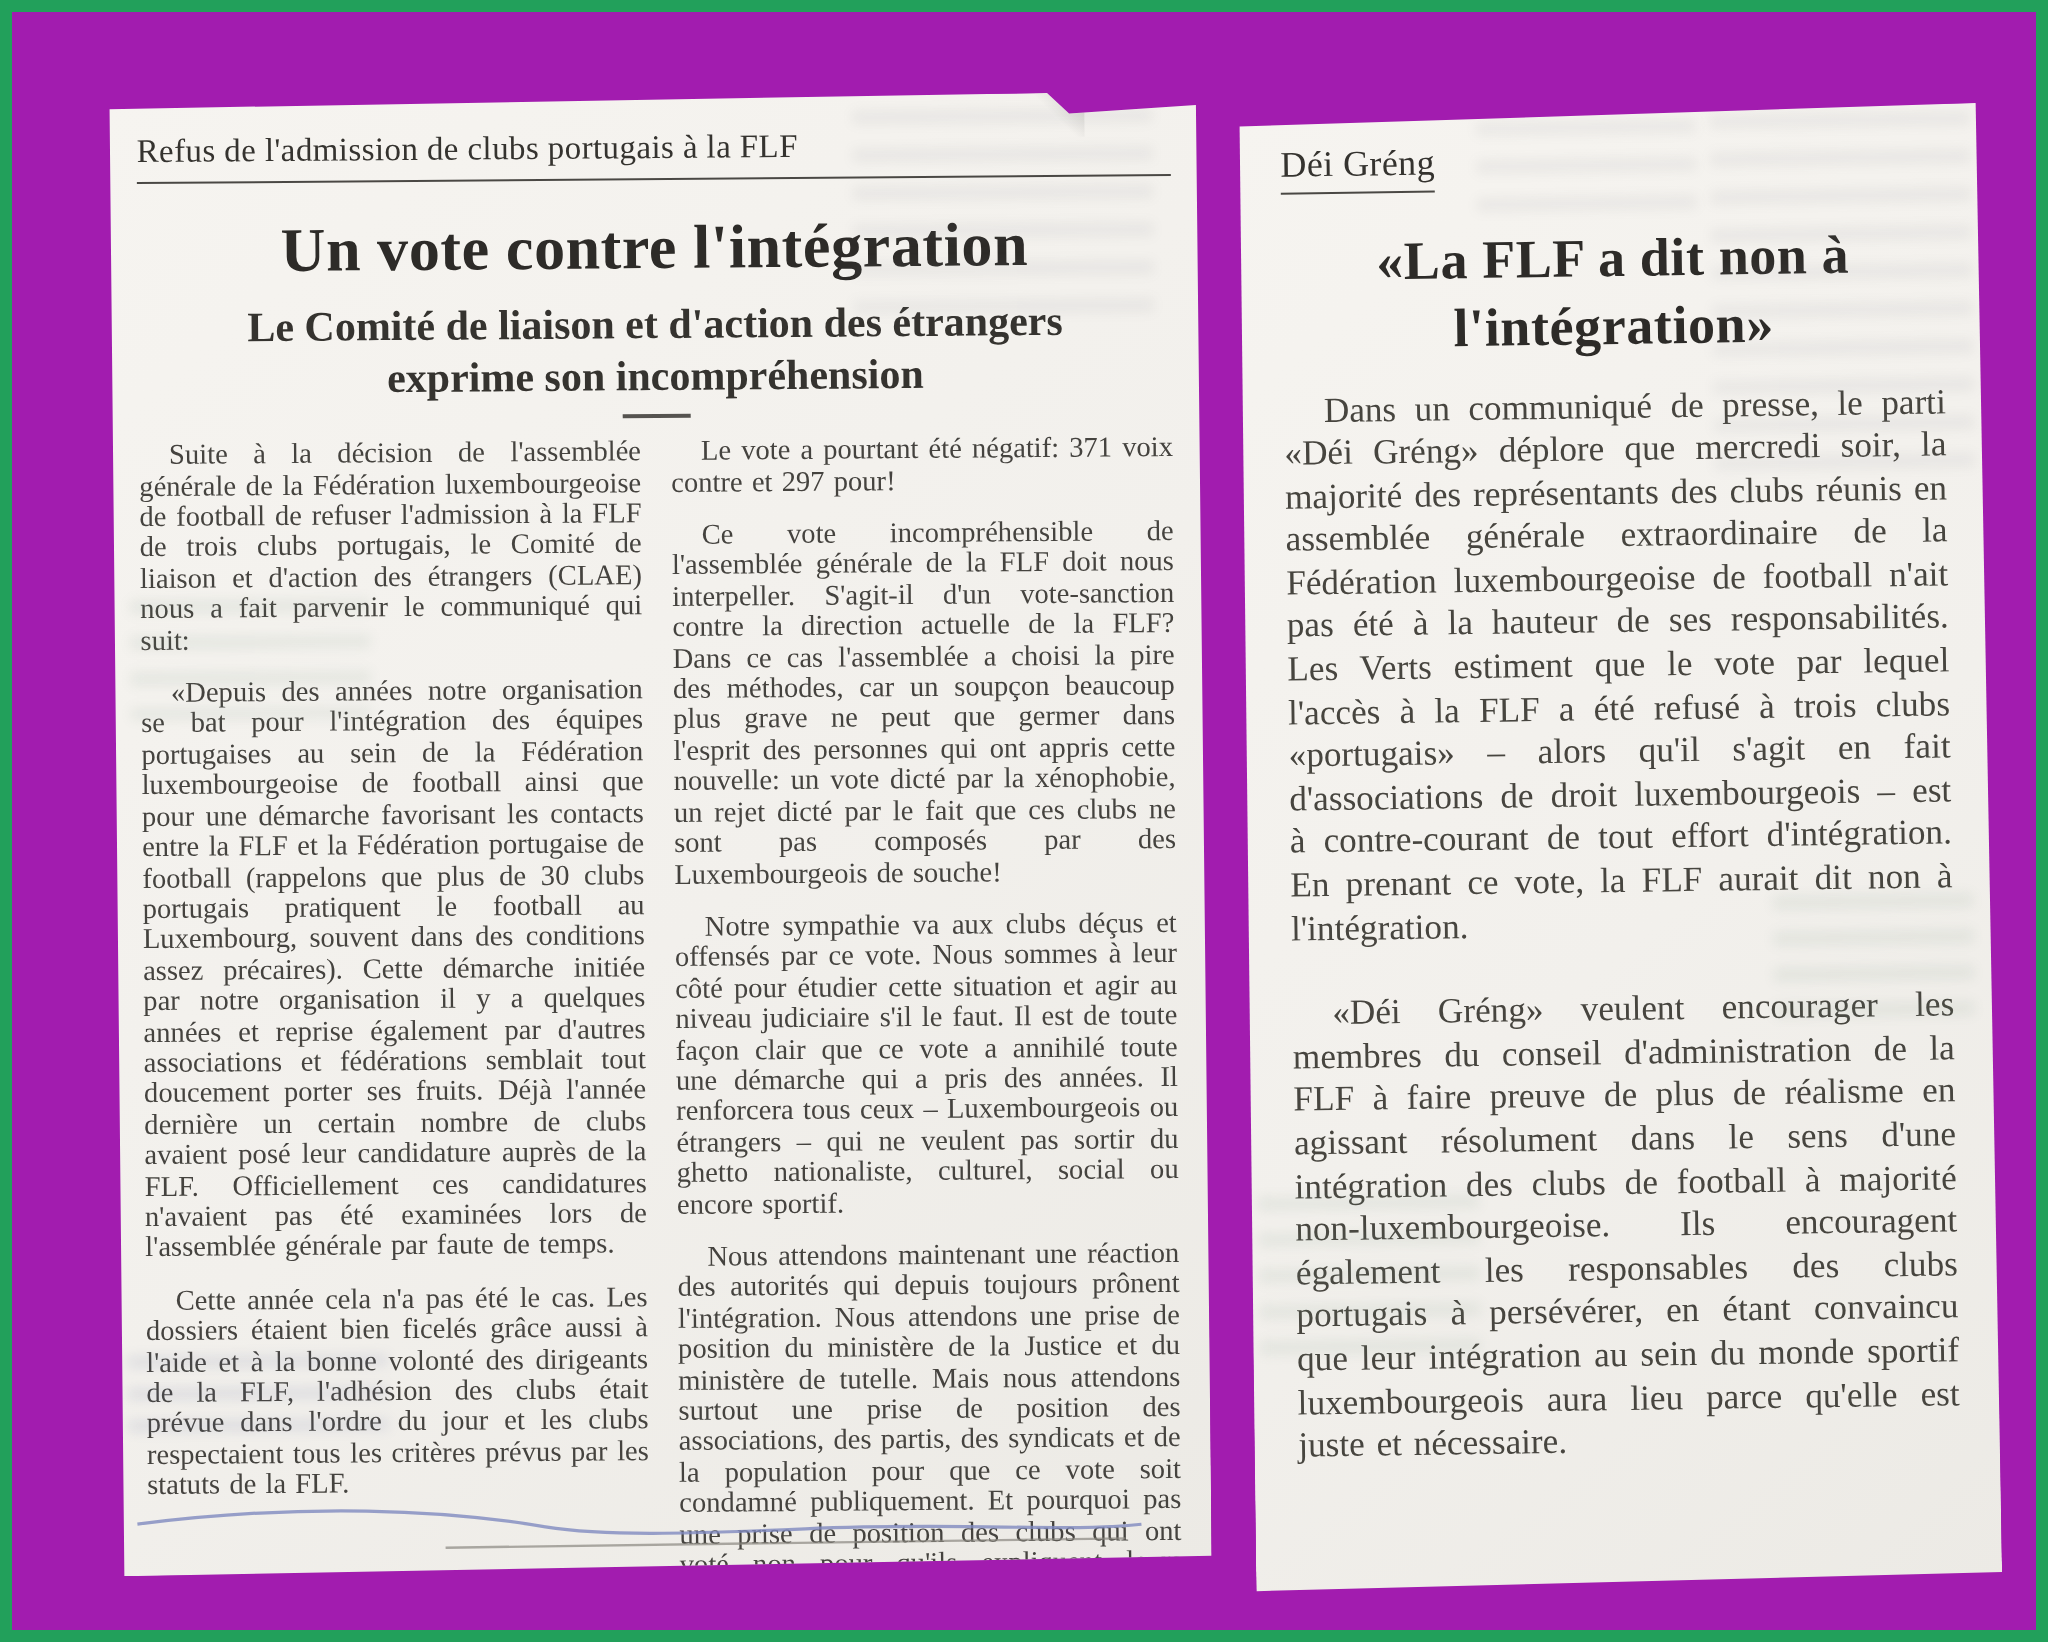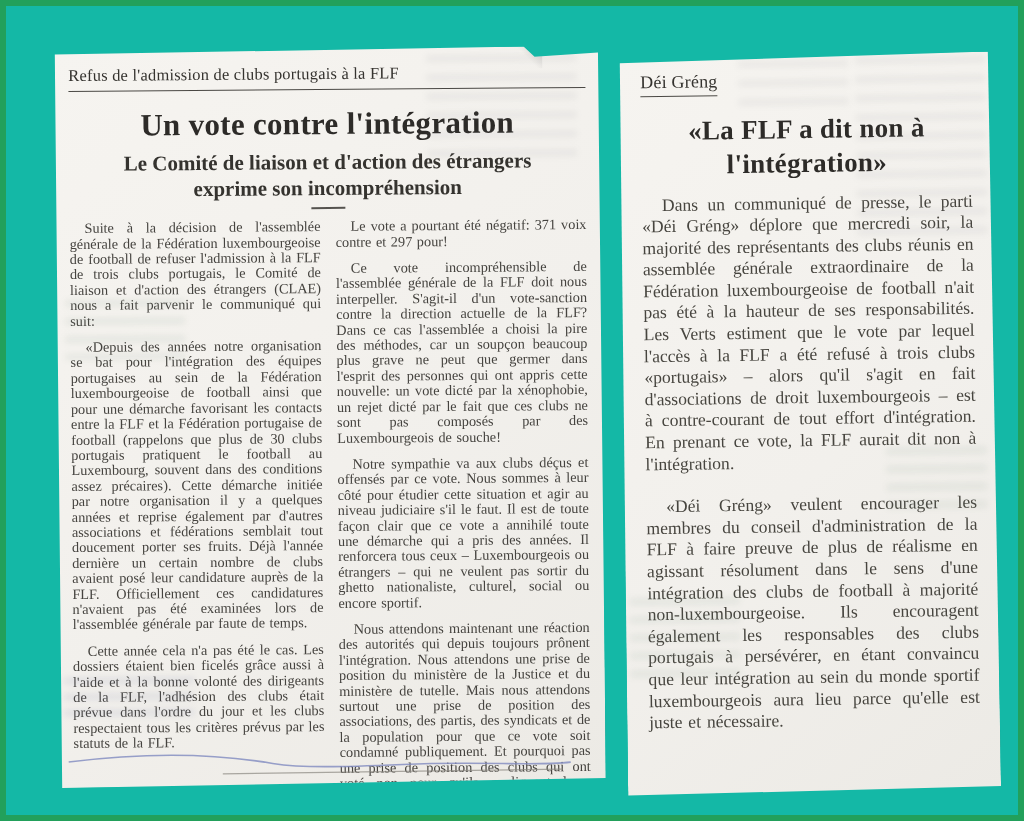--- a/index.html
+++ b/index.html
@@ -1,21 +1,21 @@
 <!DOCTYPE html>
 <html><head>
 <meta charset="utf-8">
 <style>
   * { margin:0; padding:0; box-sizing:border-box; }
   html,body { background:#e8e8e8; }
   body { font-family:"Liberation Serif", serif; }
 
   .frame {
     position:relative; width:1024px; height:821px;
-    background:#14b8a6;
+    background:#a21caf;
     border:6px solid #22a05b;
     overflow:hidden;
   }
 
   
   .clipping {
     position:absolute;
     background:linear-gradient(142deg,#f6f4f0 0%,#f2f0ec 55%,#eceae5 100%);
     color:#45433f;
   }

